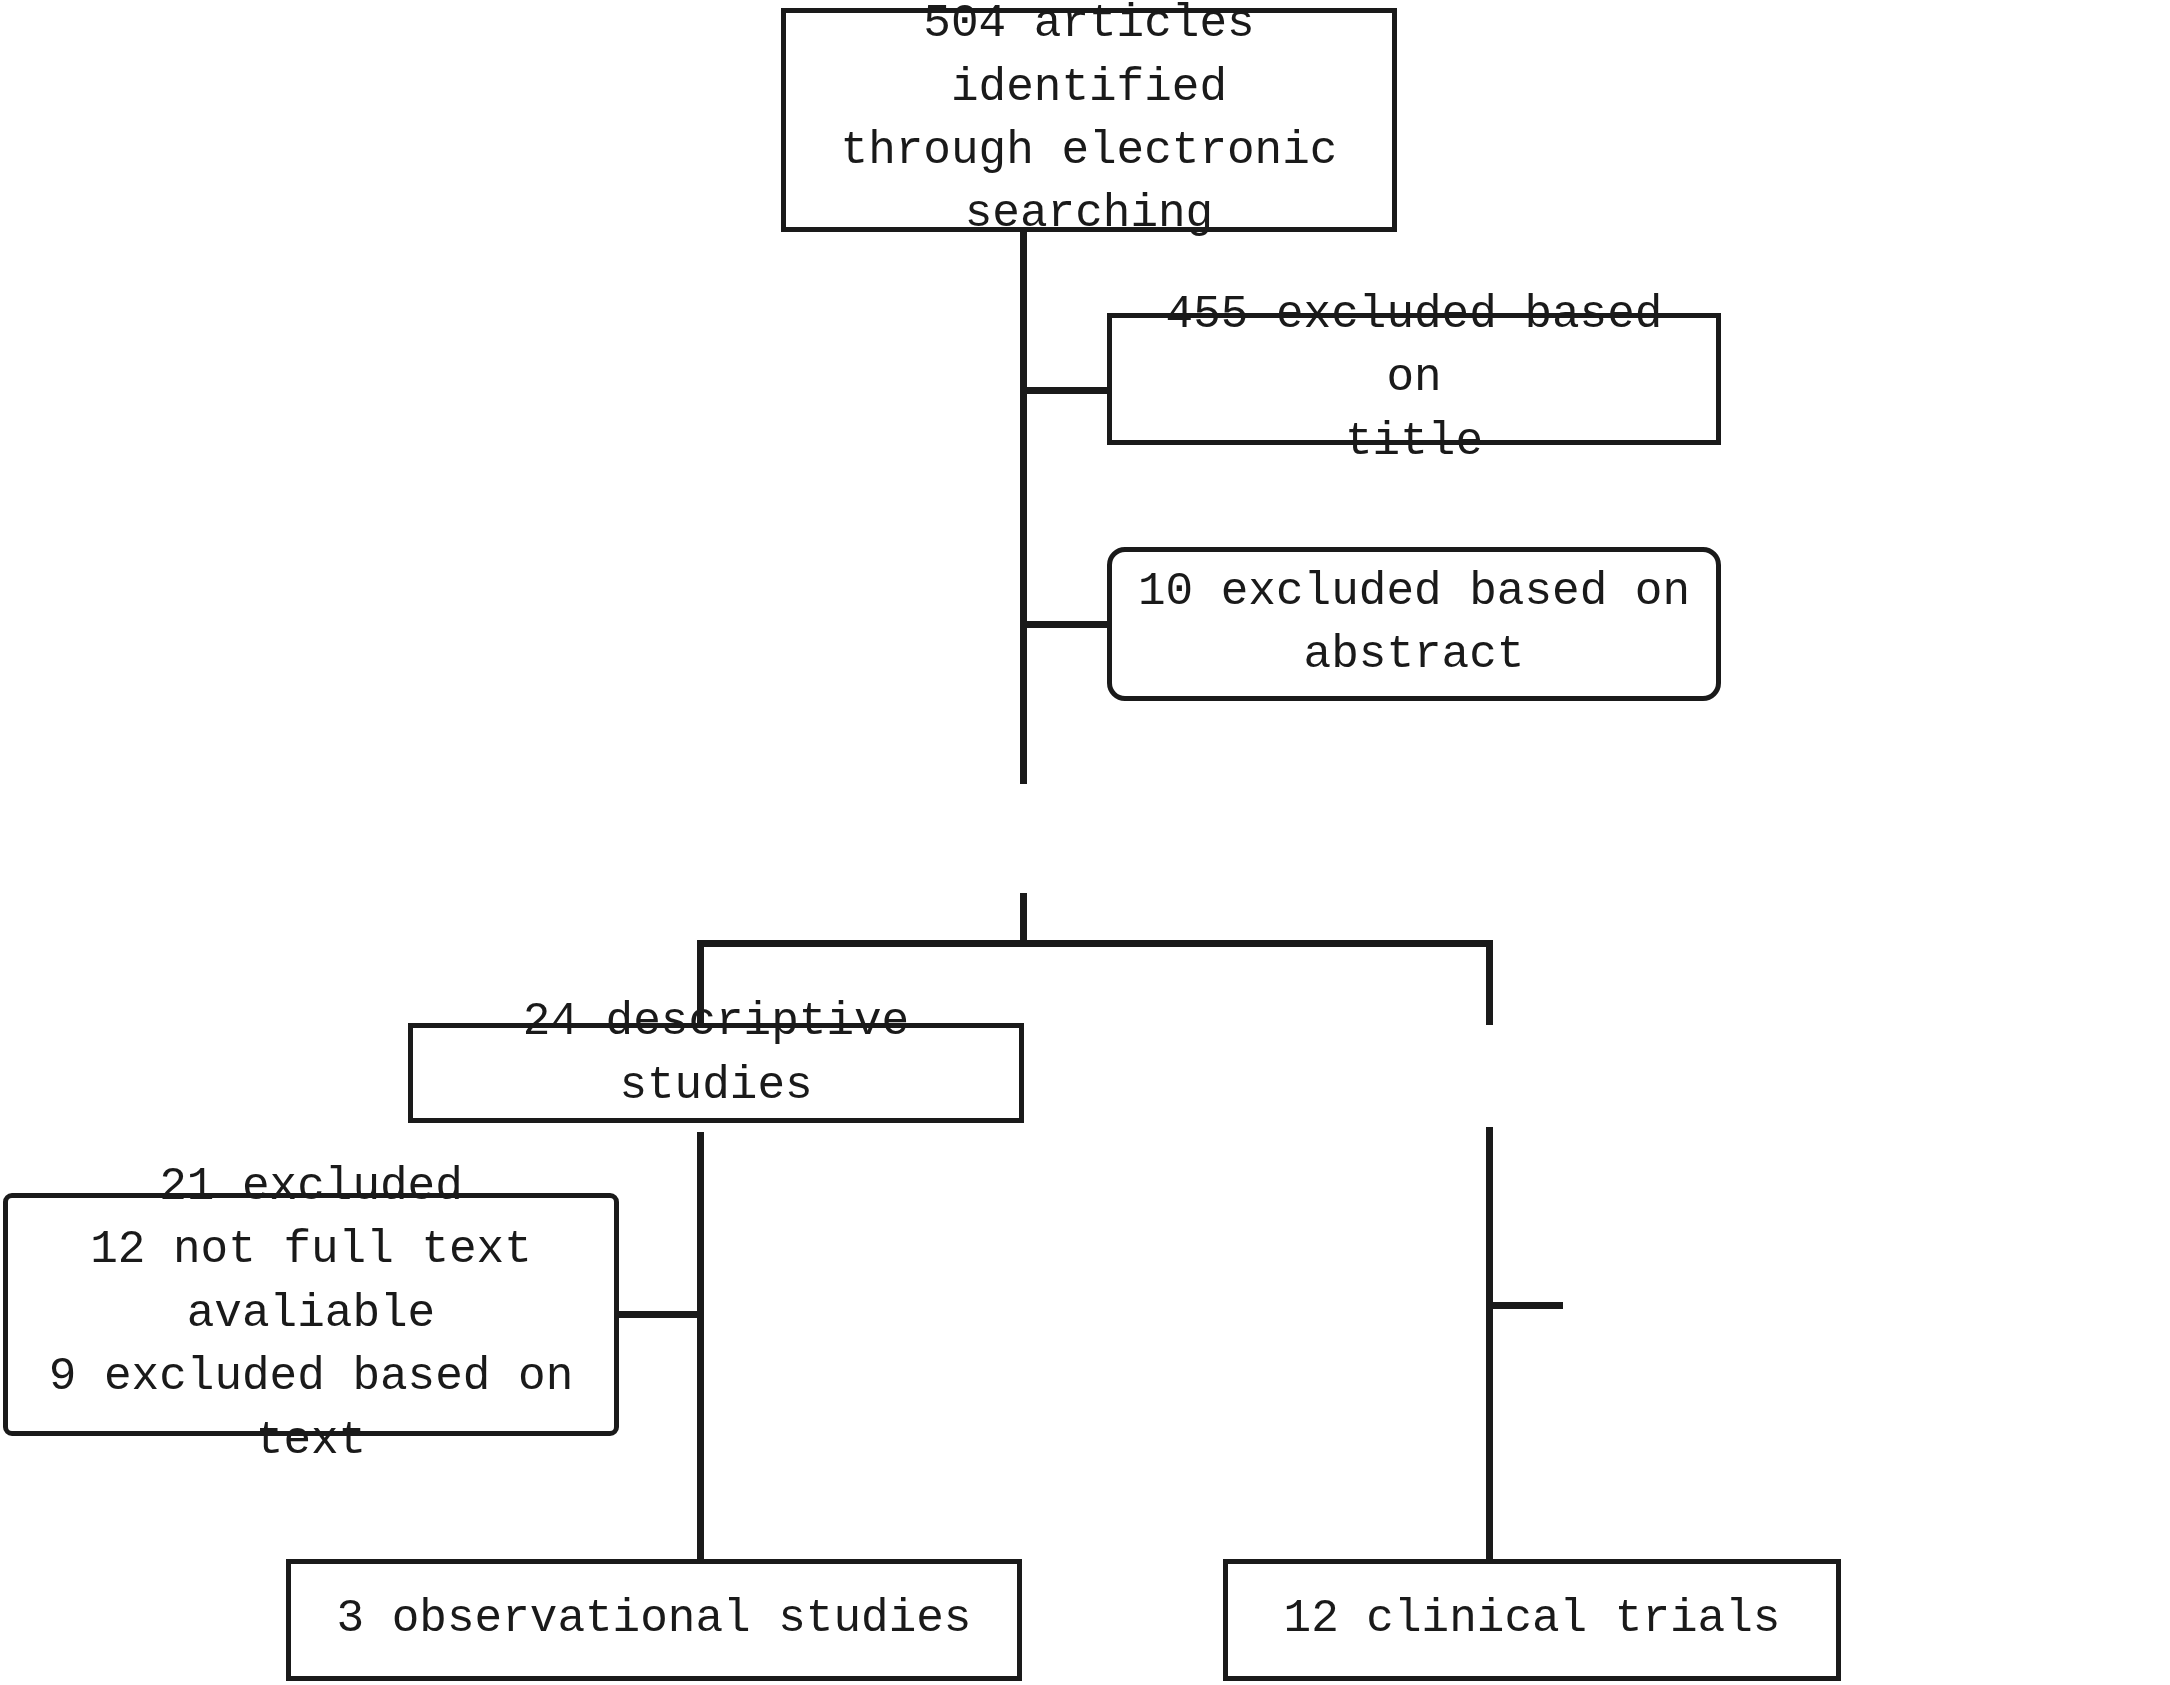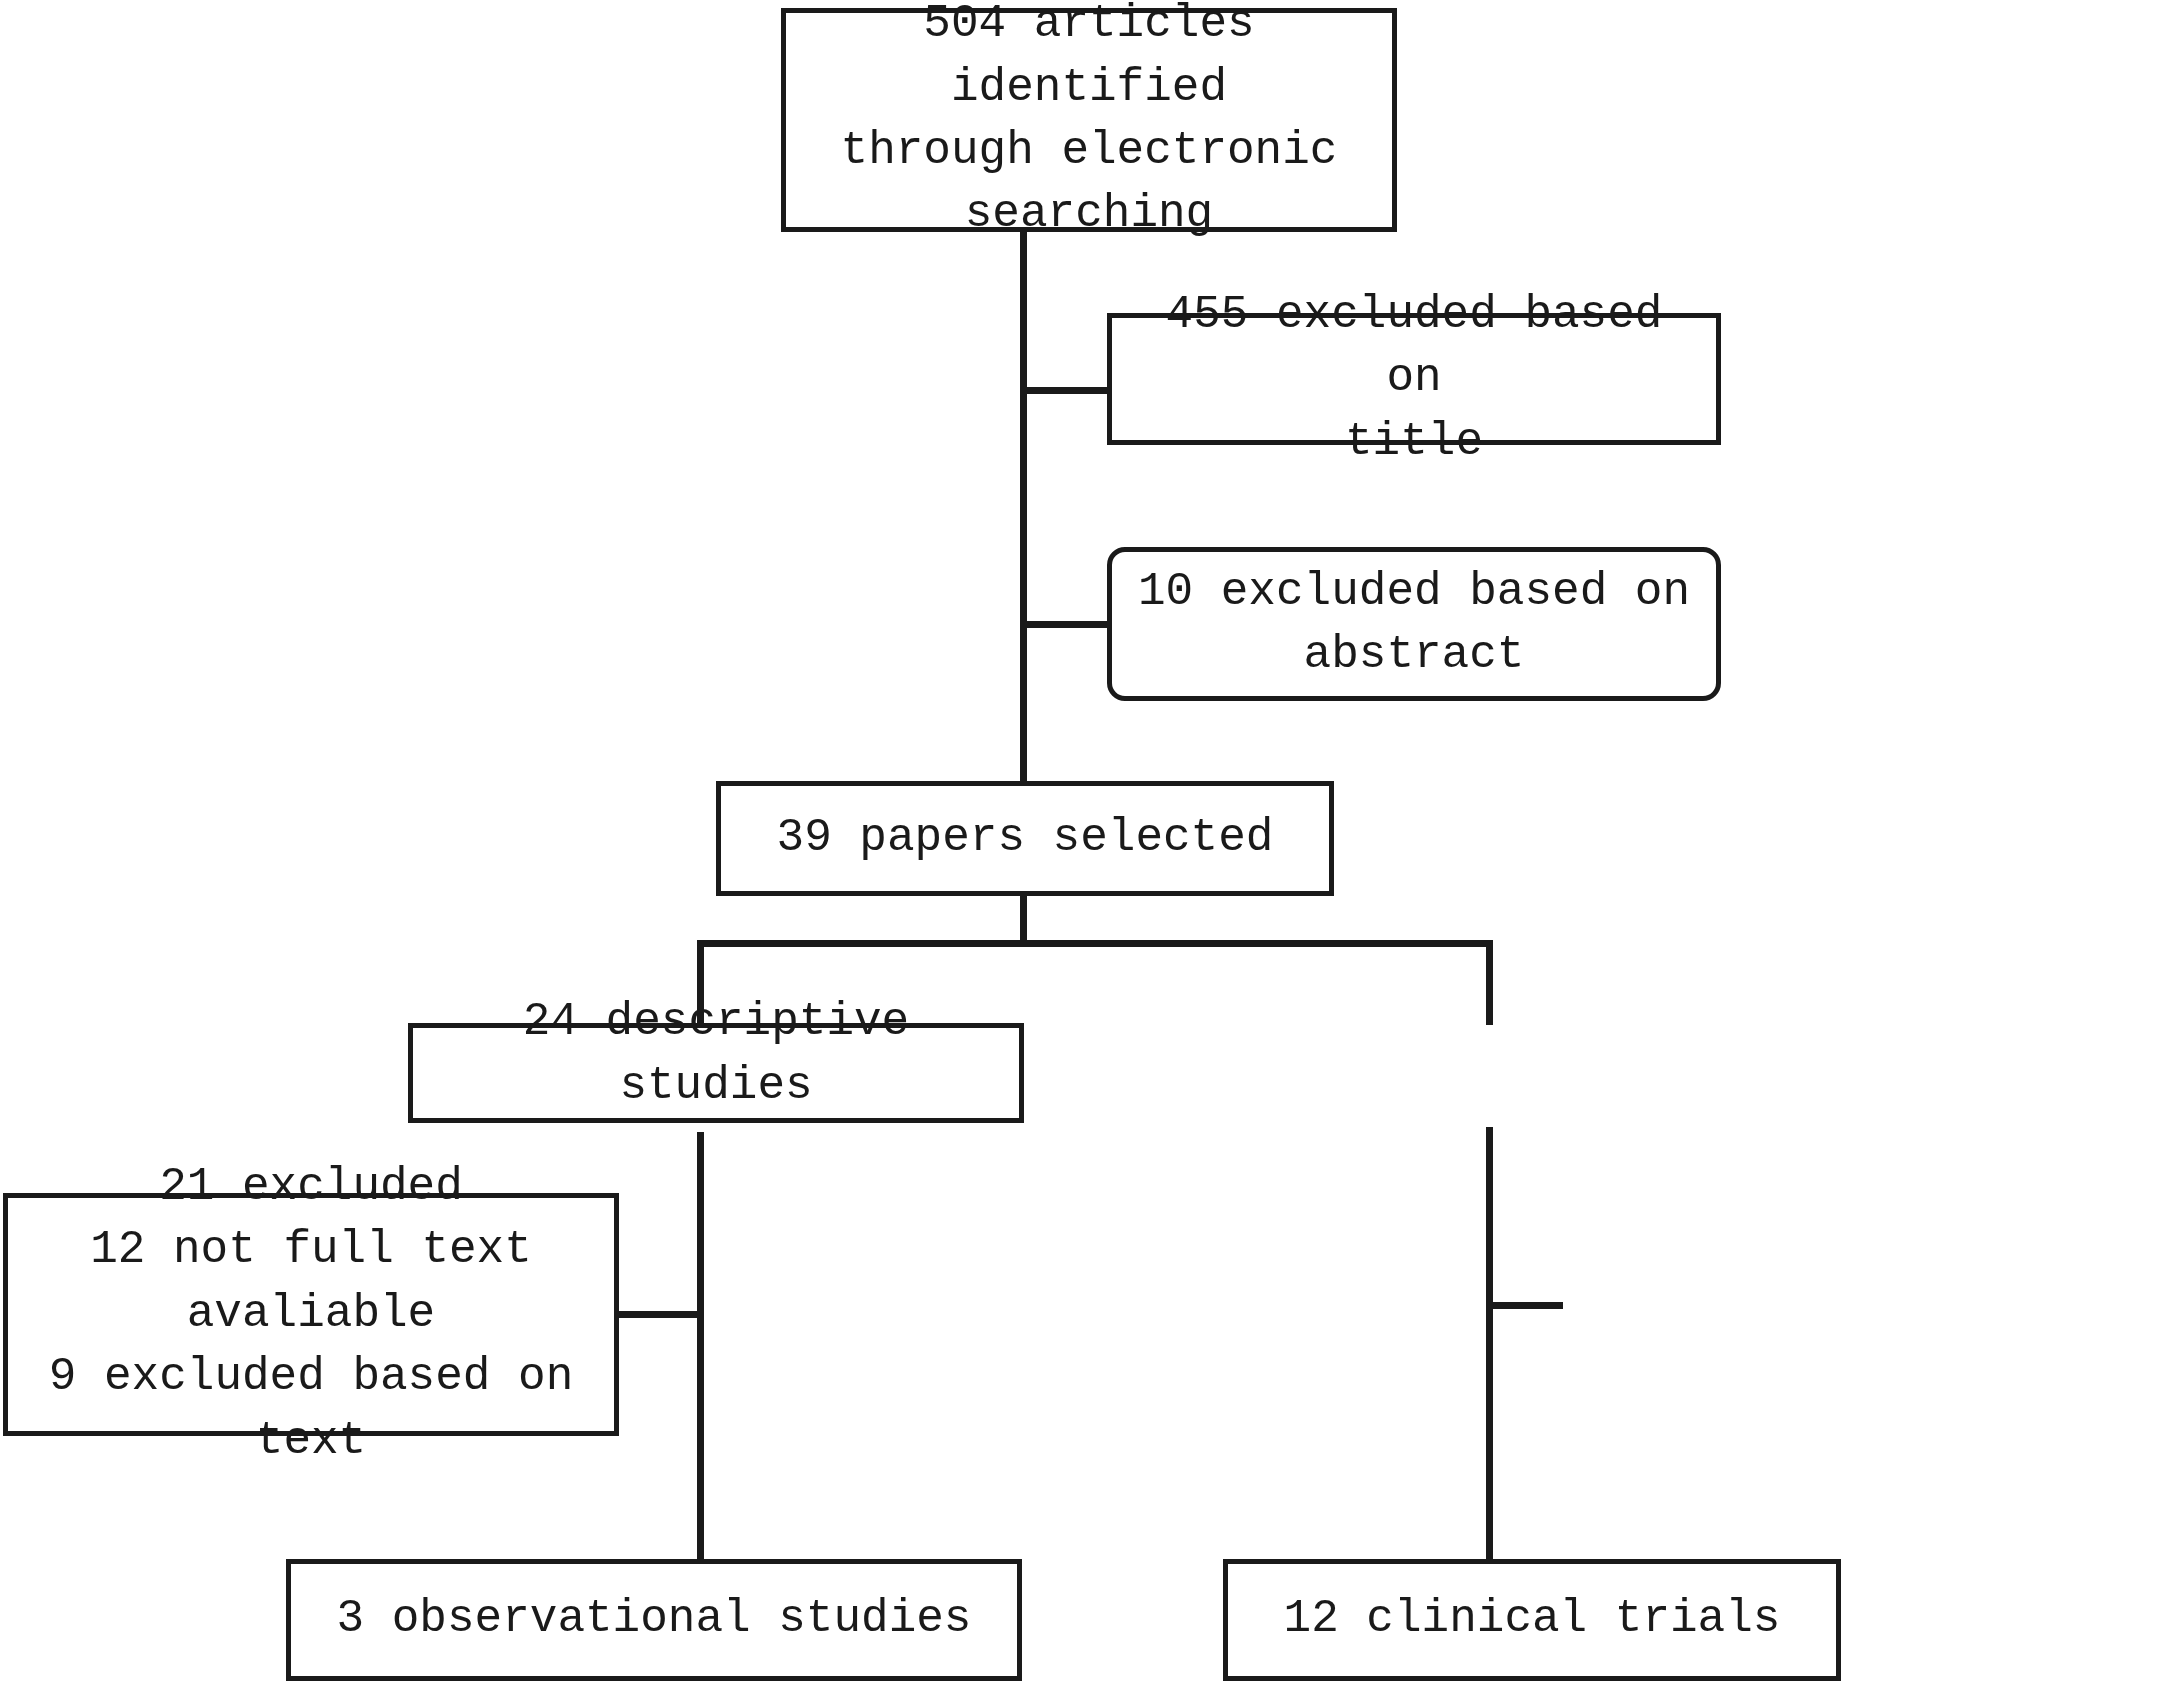--- a/index.html
+++ b/index.html
@@ -66,30 +66,27 @@
   <div class="node" style="left:1107px; top:313px; width:614px; height:132px;text-align:center;">
     <span class="node-label">455 excluded based on
 title</span>
   </div>
 
   <div class="node" style="left:1107px; top:547px; width:614px; height:154px;border-radius:18px;">
     <span class="node-label">10 excluded based on
 abstract</span>
   </div>
 
-  <div class="node" style="left:716px; top:781px; width:618px; height:115px;">
-    <span class="node-label">39 papers selected</span>
-  </div>
 
   <div class="node" style="left:408px; top:1023px; width:616px; height:100px;align-items:flex-end;">
     <span class="node-label">24 descriptive studies</span>
   </div>
 
 
-  <div class="node" style="left:3px; top:1193px; width:616px; height:243px;">
+  <div class="node" style="left:3px; top:1193px; width:616px; height:243px;border-radius:9px;">
     <span class="node-label">21 excluded
 12 not full text avaliable
 9 excluded based on text</span>
   </div>
 
 
   <div class="node" style="left:286px; top:1559px; width:736px; height:122px;">
     <span class="node-label">3 observational studies</span>
   </div>
 

